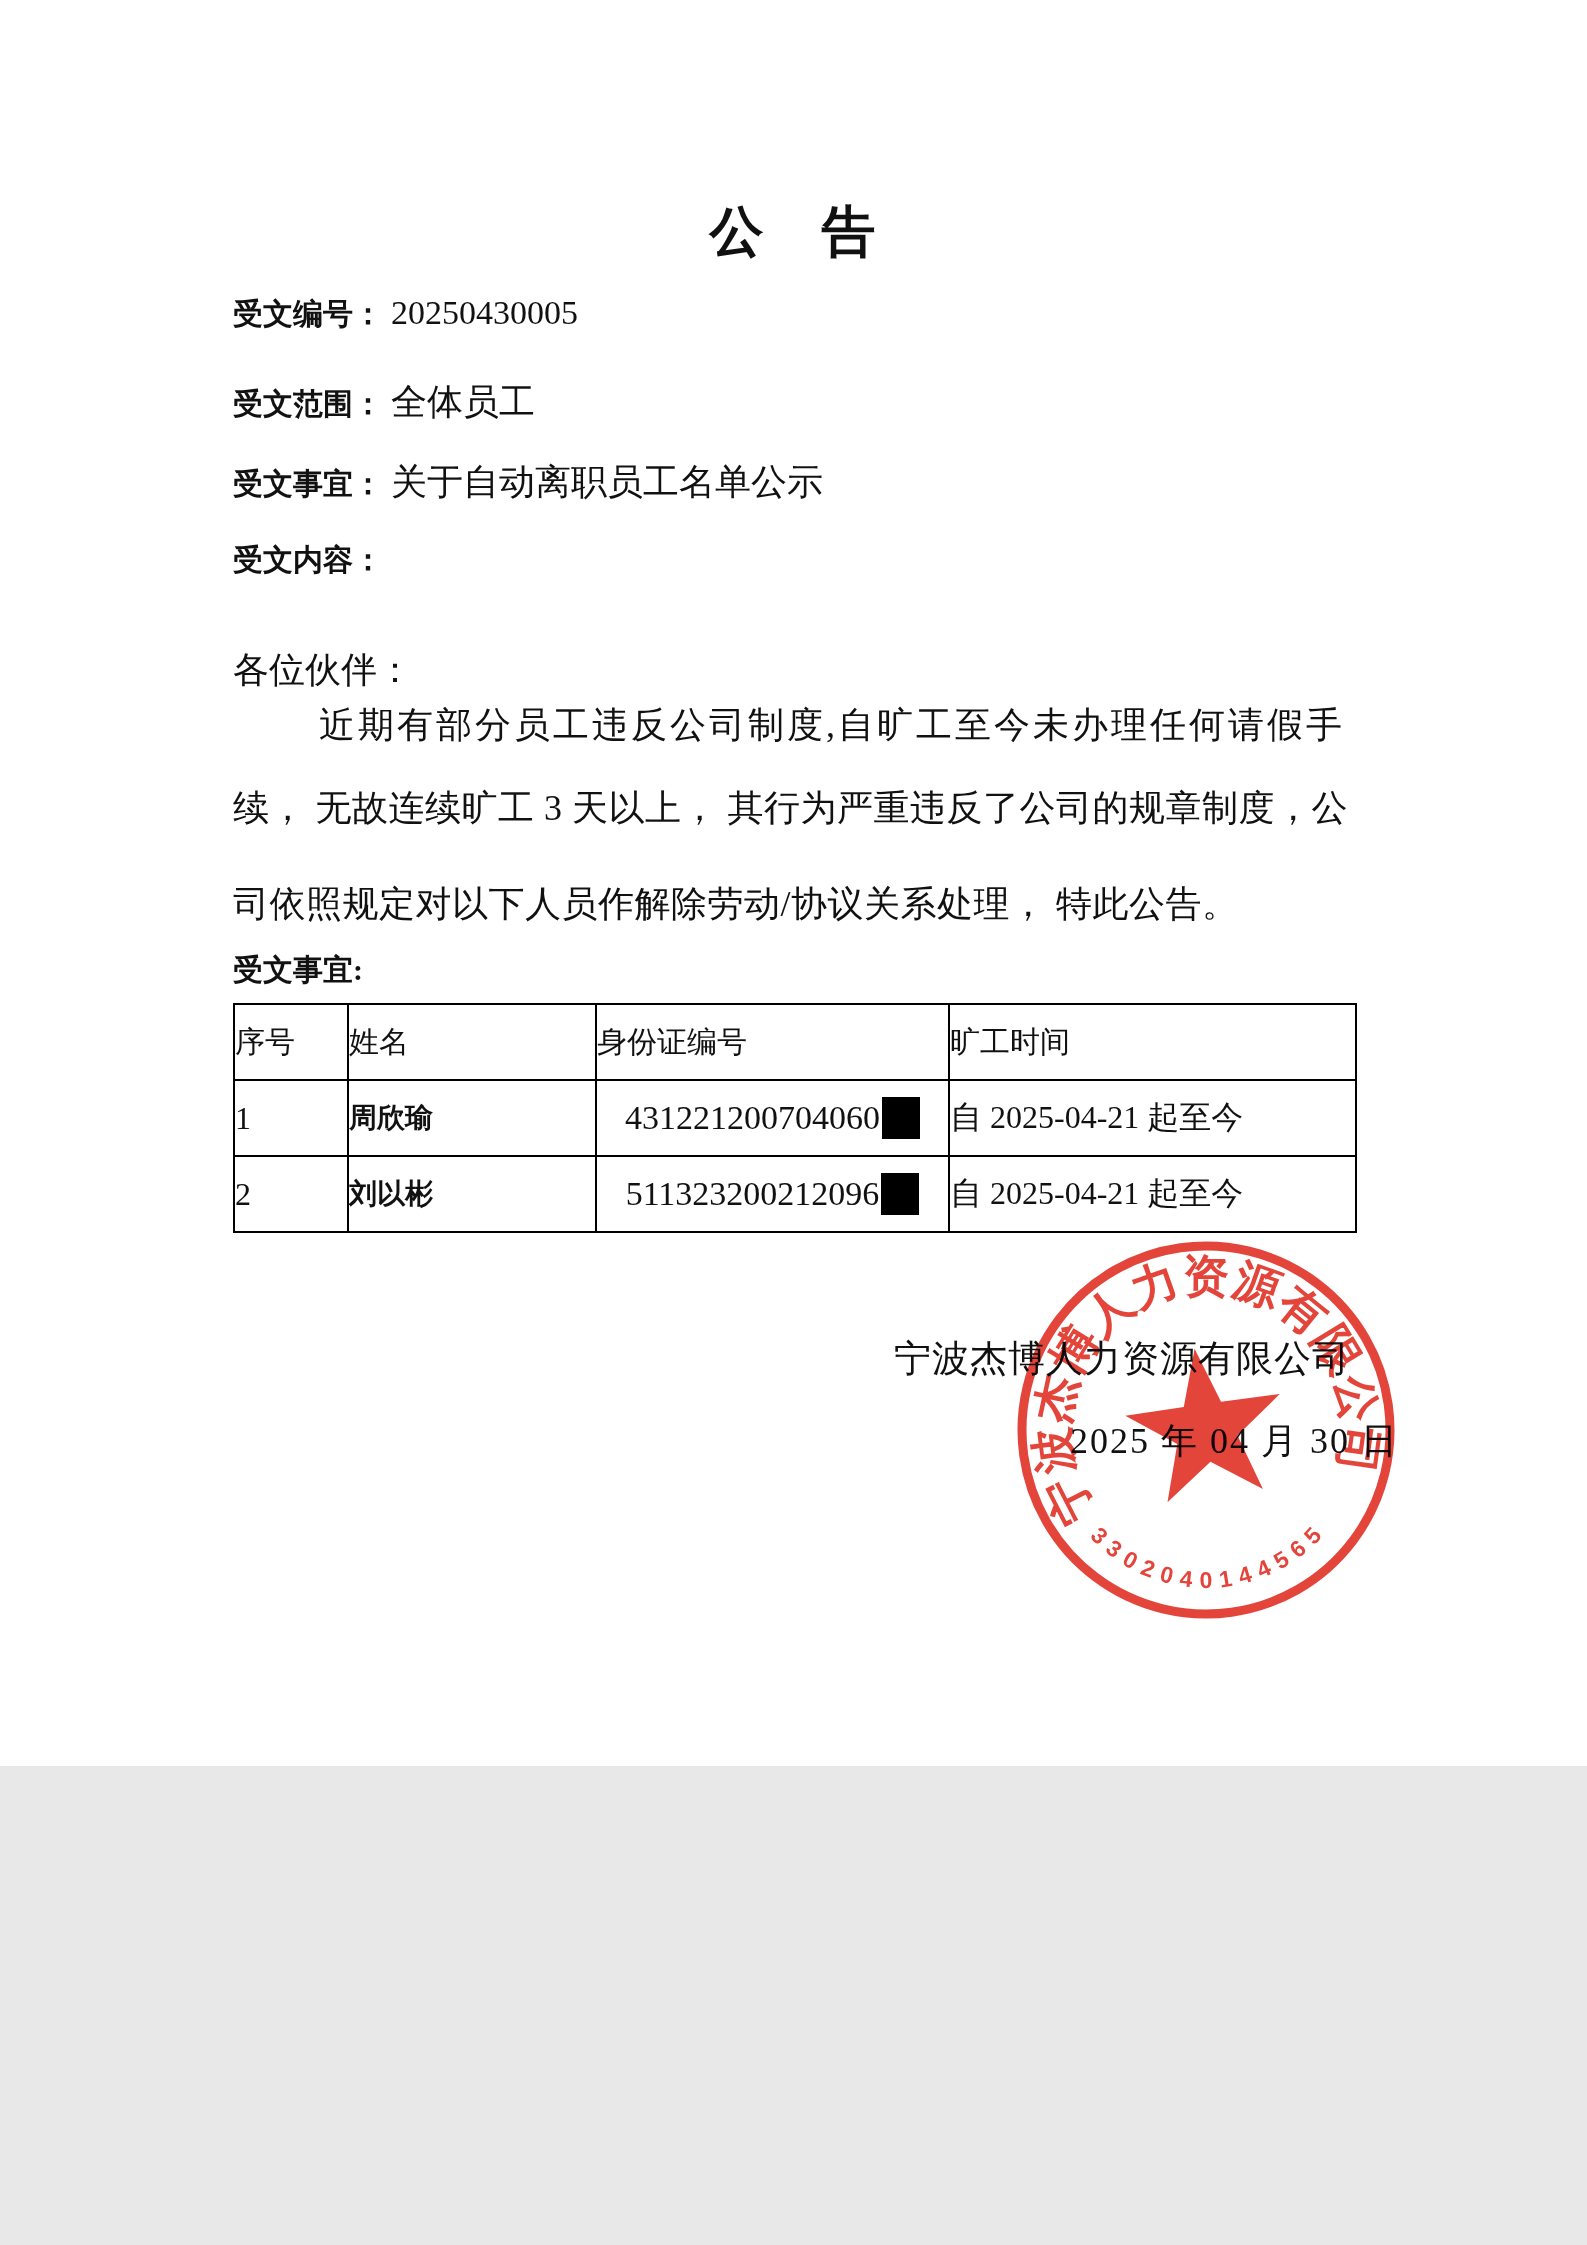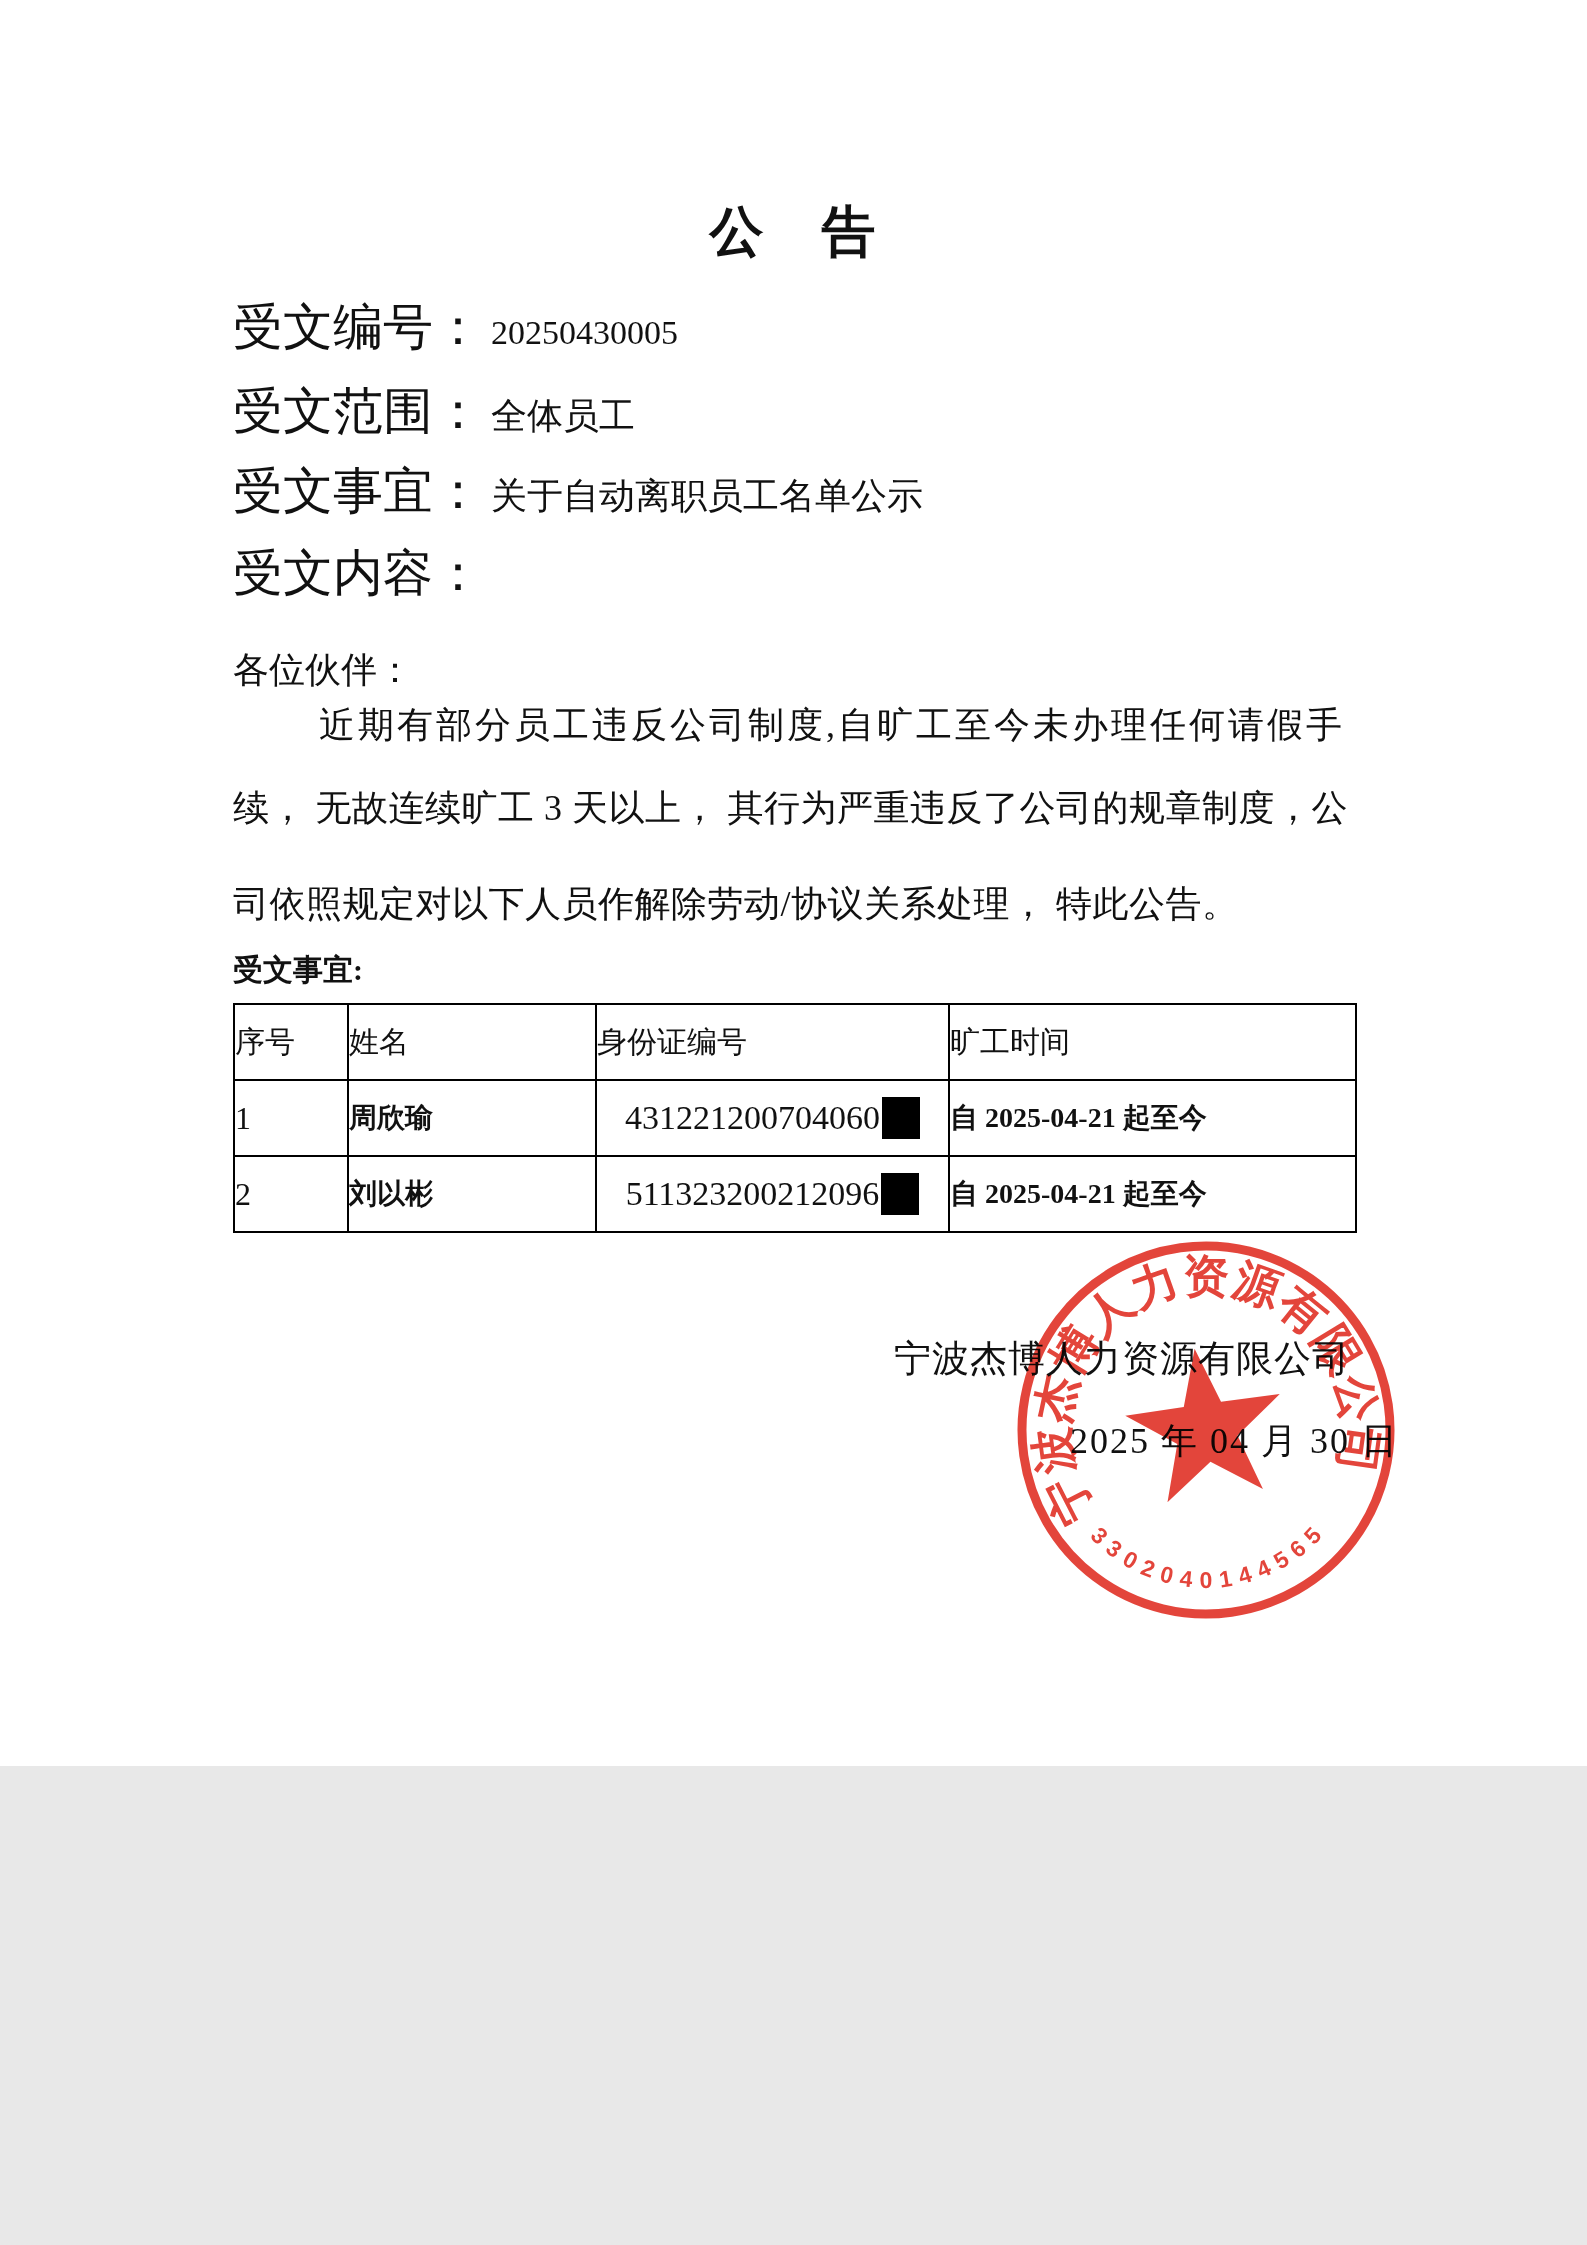--- a/index.html
+++ b/index.html
@@ -9,21 +9,21 @@
     background:#ffffff;
     font-family:"Liberation Serif","DejaVu Serif",serif;
     color:#111;
     overflow:hidden;
   }
   .doc-title{
     position:absolute;top:196px;left:0;width:100%;
     text-align:center;font-size:54px;font-weight:bold;letter-spacing:2px;
   }
   .field-line{position:absolute;left:233px;white-space:nowrap;}
-  .field-label{font-size:50px;font-weight:normal;}
+  .field-label{font-size:30px;font-weight:bold;}
   .field-value{font-size:34px;margin-left:8px;}
   .salutation{position:absolute;left:233px;top:626px;font-size:36px;margin-top:20px;}
   .body-line{position:absolute;left:233px;white-space:nowrap;font-size:36px;}
   .body-line.l1{top:701px;padding-left:86px;letter-spacing:3px;}
   .body-line.l2{top:784px;letter-spacing:0.5px;}
   .body-line.l3{top:880px;letter-spacing:0.5px;}
   .list-label{position:absolute;left:233px;top:950px;font-size:30px;font-weight:bold;}
   table.roster{
     position:absolute;left:233px;top:1003px;
     border-collapse:collapse;table-layout:fixed;
@@ -35,21 +35,21 @@
   }
   table.roster th{font-size:30px;font-weight:normal;height:74px;}
   table.roster td{height:74px;}
   .col-idx{width:114px;}
   .col-name{width:248px;}
   .col-id{width:353px;}
   .col-time{width:407px;}
   .cell-idx{font-size:32px;}
   .cell-name{font-size:28px;font-weight:bold;font-family:"Liberation Sans","DejaVu Sans",sans-serif;}
   .cell-id{font-size:34px;}
-  .cell-time{font-size:28px;font-weight:700;}
+  .cell-time{font-size:32px;font-weight:400;}
   .id-wrap{display:flex;align-items:center;justify-content:center;}
   .redaction{display:inline-block;width:38px;height:42px;background:#000;margin-left:2px;}
   .sig-company{position:absolute;left:894px;top:1334px;font-size:37px;letter-spacing:1px;white-space:nowrap;}
   .sig-date{position:absolute;left:1034px;top:1417px;font-size:36px;letter-spacing:2px;white-space:nowrap;margin-left:36px;}
   .stamp{
     position:absolute;left:1006px;top:1230px;width:400px;height:400px;
     mix-blend-mode:multiply;opacity:0.88;pointer-events:none;
   }
   .page-footer{
     position:absolute;left:0;top:2046px;width:100%;

